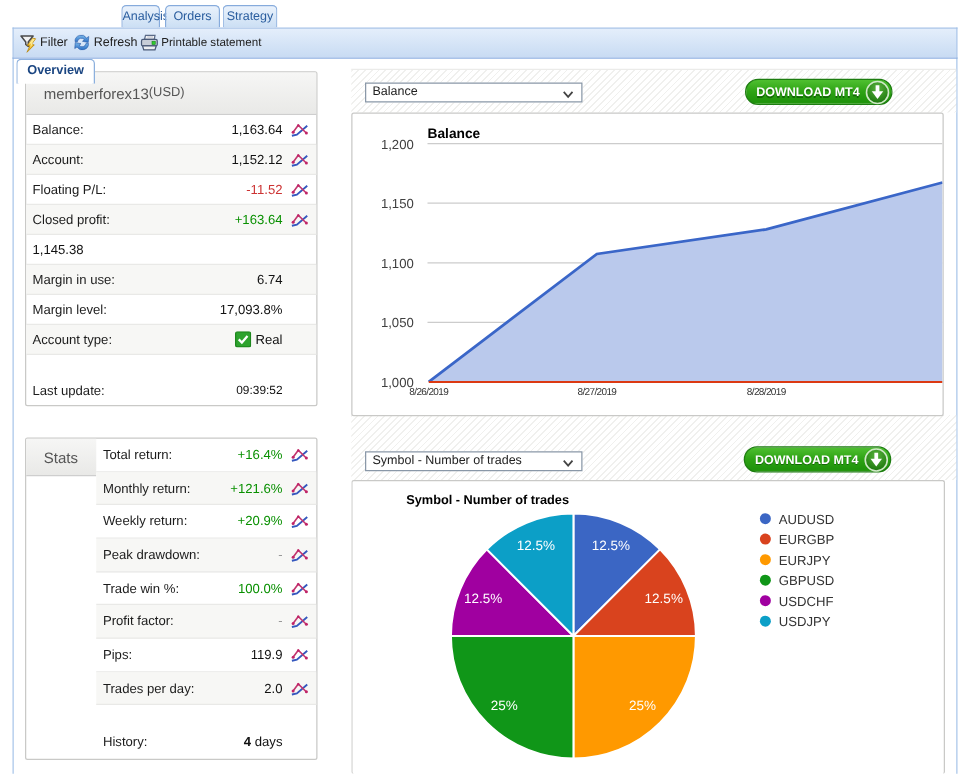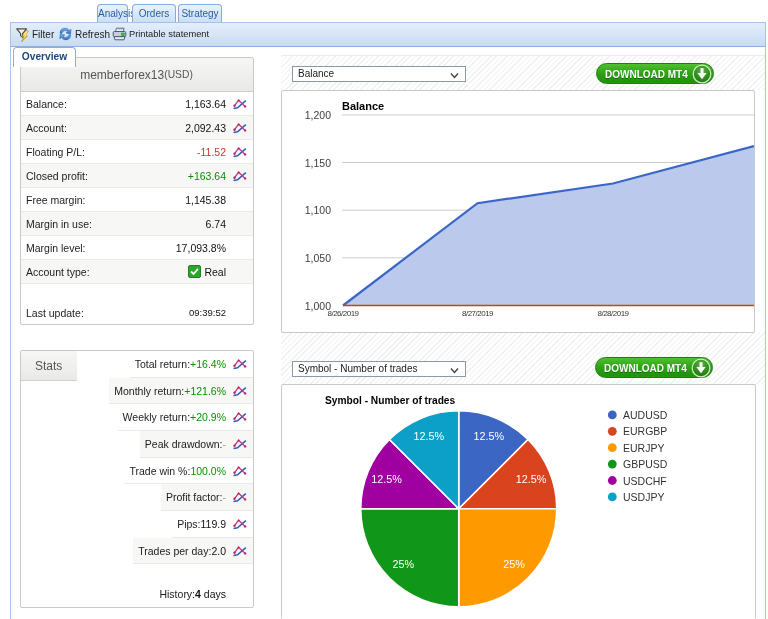--- a/index.html
+++ b/index.html
@@ -22,21 +22,21 @@
 .tool svg { margin-right:2px; }
 
 
 #wbody { position:absolute; left:10px; top:46px; width:756px; height:573px;
   border-left:1px solid #a9c6ea; border-right:1px solid #a9c6ea; background:#fff; }
 .stripeband { position:absolute;
   background:repeating-linear-gradient(135deg, #f0f0ee 0, #f0f0ee 1px, #ffffff 1px, #ffffff 3.8px); }
 
 
 .panel { position:absolute; background:#fff; border:1px solid #c9c9c7; border-radius:2px; }
-.phead { display:flex; align-items:center; justify-content:center;
+.phead { display:flex; align-items:center; justify-content:flex-start;
   background:linear-gradient(#f6f6f5,#e9e9e7); border-bottom:1px solid #cecece;
   color:#555; padding:0 15px 0 14px; }
 .rows { display:flex; flex-direction:column; }
 .row { flex:1; display:flex; align-items:center; border-bottom:1px solid #e9e9e7;
   font-size:10.5px; color:#1c1c1c; padding-left:5px; }
 .row:last-child { border-bottom:none;margin-top:17px; }
 .row:nth-child(even) { background:#f7f7f5; }
 .row .lbl { flex:1; }
 .row .val { text-align:right; color:#111; }
 .row .ico { width:27px; display:flex; justify-content:center; align-items:center; }
@@ -111,21 +111,21 @@
             <path d="M1.5 10.6 L5.5 9.8 L13.8 2.6" fill="none" stroke="#3558be" stroke-width="1.5"></path>
             <path d="M2.6 7.6 L6.6 2.2 L13 8.4" fill="none" stroke="#c2356e" stroke-width="1.3"></path>
             <circle cx="2.5" cy="7.7" r="1.2" fill="#c02468"></circle>
             <circle cx="13.1" cy="8.4" r="1.2" fill="#c02468"></circle>
             <circle cx="6.6" cy="2.4" r="1" fill="#c02468"></circle>
           </svg>
         </span>
       </div>
     <div class="row">
         <span class="lbl">Account:</span>
-        <span class="val">2,092.43</span>
+        <span class="val">1,152.12</span>
         <span class="ico">
           <svg width="16" height="12" viewBox="0 0 16 12">
             <path d="M1.5 10.6 L5.5 9.8 L13.8 2.6" fill="none" stroke="#3558be" stroke-width="1.5"></path>
             <path d="M2.6 7.6 L6.6 2.2 L13 8.4" fill="none" stroke="#c2356e" stroke-width="1.3"></path>
             <circle cx="2.5" cy="7.7" r="1.2" fill="#c02468"></circle>
             <circle cx="13.1" cy="8.4" r="1.2" fill="#c02468"></circle>
             <circle cx="6.6" cy="2.4" r="1" fill="#c02468"></circle>
           </svg>
         </span>
       </div>
@@ -149,21 +149,20 @@
           <svg width="16" height="12" viewBox="0 0 16 12">
             <path d="M1.5 10.6 L5.5 9.8 L13.8 2.6" fill="none" stroke="#3558be" stroke-width="1.5"></path>
             <path d="M2.6 7.6 L6.6 2.2 L13 8.4" fill="none" stroke="#c2356e" stroke-width="1.3"></path>
             <circle cx="2.5" cy="7.7" r="1.2" fill="#c02468"></circle>
             <circle cx="13.1" cy="8.4" r="1.2" fill="#c02468"></circle>
             <circle cx="6.6" cy="2.4" r="1" fill="#c02468"></circle>
           </svg>
         </span>
       </div>
     <div class="row">
-        <span class="lbl">Free margin:</span>
         <span class="val">1,145.38</span>
         <span class="ico"></span>
       </div>
     <div class="row">
         <span class="lbl">Margin in use:</span>
         <span class="val">6.74</span>
         <span class="ico"></span>
       </div>
     <div class="row">
         <span class="lbl">Margin level:</span>
@@ -186,21 +185,21 @@
         <span class="val" style="font-size:9.5px;">09:39:52</span>
         <span class="ico"></span>
       </div>
   </div>
 </div>
 
 <div class="panel" style="left:20px; top:350px; width:234px; height:258px; display:flex; flex-direction:row;">
   <div class="phead" style="height:30px; font-size:12px; flex:none;">
     <span>Stats</span>
   </div>
-  <div class="rows" style="flex:1;align-items:flex-end;">
+  <div class="rows" style="flex:1;">
     <div class="row">
         <span class="lbl">Total return:</span>
         <span class="val green">+16.4%</span>
         <span class="ico">
           <svg width="16" height="12" viewBox="0 0 16 12">
             <path d="M1.5 10.6 L5.5 9.8 L13.8 2.6" fill="none" stroke="#3558be" stroke-width="1.5"></path>
             <path d="M2.6 7.6 L6.6 2.2 L13 8.4" fill="none" stroke="#c2356e" stroke-width="1.3"></path>
             <circle cx="2.5" cy="7.7" r="1.2" fill="#c02468"></circle>
             <circle cx="13.1" cy="8.4" r="1.2" fill="#c02468"></circle>
             <circle cx="6.6" cy="2.4" r="1" fill="#c02468"></circle>

